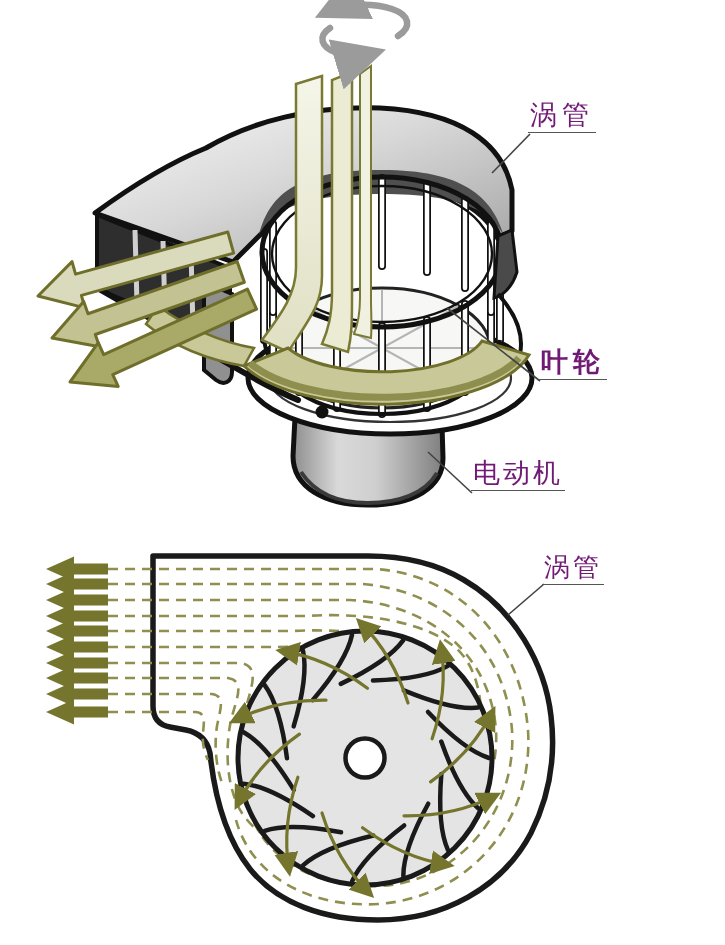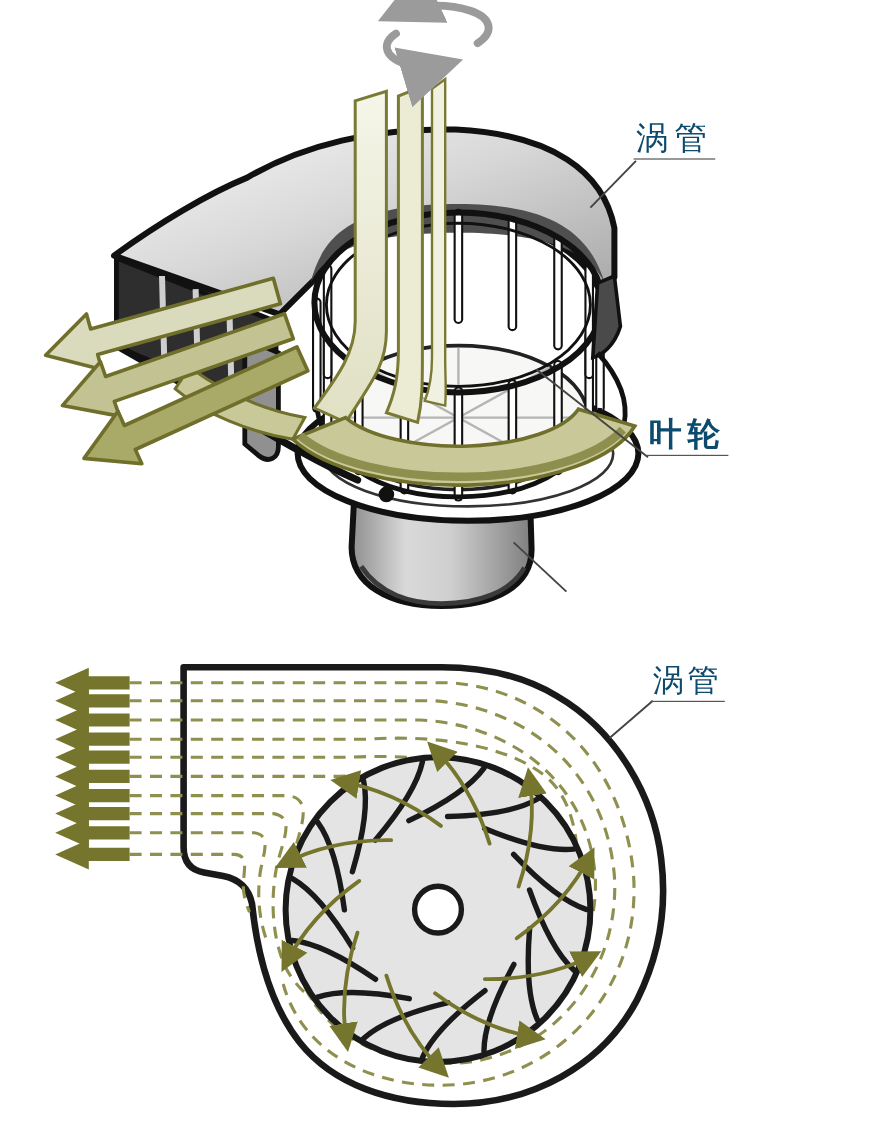--- a/index.html
+++ b/index.html
@@ -2,21 +2,21 @@
 <html><head>
 <meta charset="utf-8">
 <style>
   html,body{margin:0;padding:0;background:#fff;}
   .stage{
     position:relative;width:725px;height:945px;background:#ffffff;
     font-family:"Liberation Sans", sans-serif;overflow:hidden;
   }
   .stage svg{position:absolute;left:0;top:0;}
   .cjk-label{
-    position:absolute;color:#0c4a6e;font-size:27px;letter-spacing:5px;
+    position:absolute;color:#701a75;font-size:27px;letter-spacing:5px;
     line-height:30px;border-bottom:1.8px solid #555;padding:0 2px 2px 2px;
     white-space:nowrap;font-family:"Liberation Sans", sans-serif;
   }
   .bk{stroke:#111;stroke-width:8;stroke-linecap:round;}
   .bw{stroke:#fff;stroke-width:4.5;stroke-linecap:round;}
   .blade{stroke:#1a1a1a;stroke-width:4.5;fill:none;stroke-linecap:round;}
   .rimarrow{stroke:#75752d;stroke-width:3.2;fill:none;stroke-linecap:round;}
   .stream{stroke:#8f8f4f;stroke-width:2.6;fill:none;stroke-dasharray:10 7;stroke-linecap:butt;}
   .leader{stroke:#444;stroke-width:1.6;}
   .spoke{stroke:#b5b5b5;stroke-width:2;}
@@ -283,16 +283,17 @@
     </g>
 
     <line class="leader" x1="544" y1="584" x2="508" y2="615"></line>
   </g>
 </svg>
 
 <div class="cjk-label" style="left:528px;top:100px;">涡管</div>
 
 <div class="cjk-label" style="left:539px;top:347px;font-weight:bold;">叶轮</div>
 
+<div class="cjk-label" style="left:471px;top:458px;letter-spacing:3px;">电动机</div>
 
 <div class="cjk-label" style="left:542px;top:552px;font-size:26px;letter-spacing:3px;">涡管</div>
 
 </div>
 
 </body></html>

